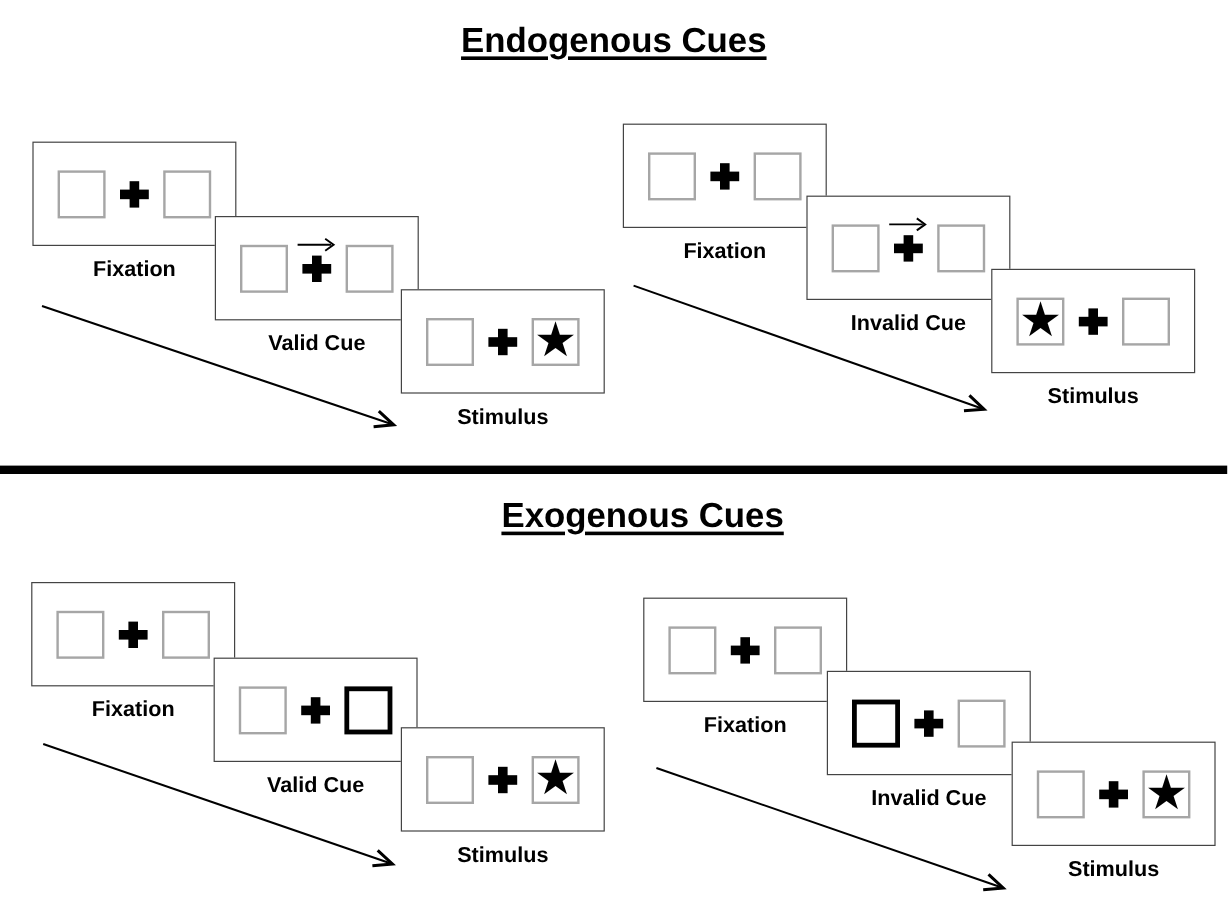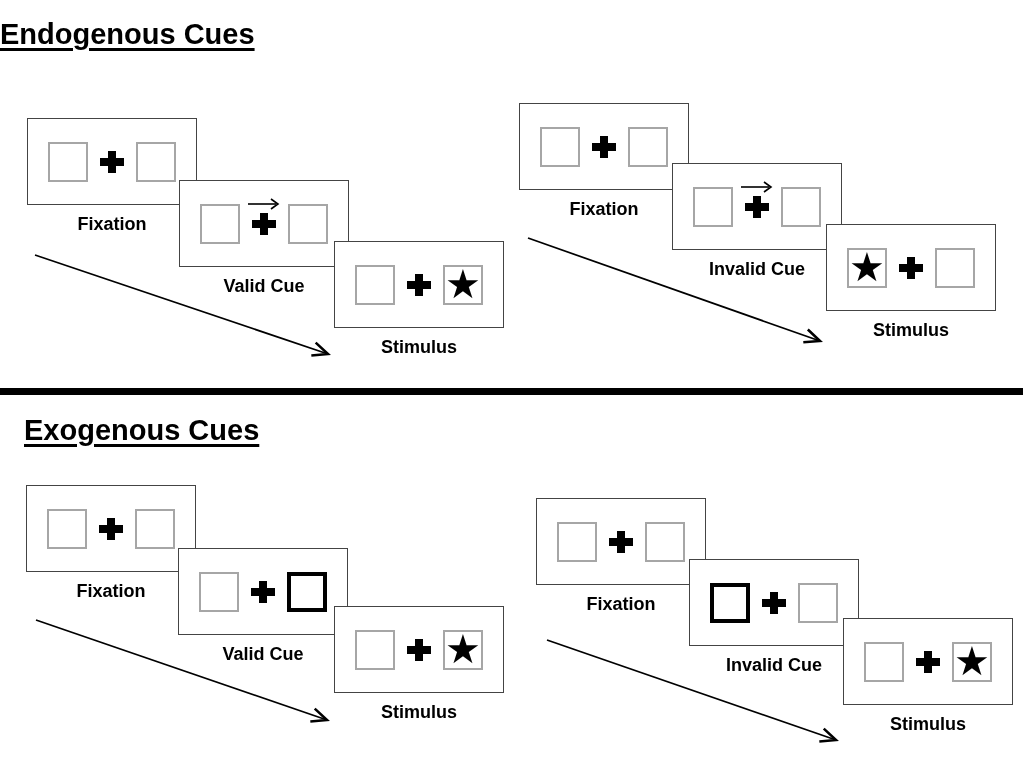--- a/index.html
+++ b/index.html
@@ -7,21 +7,21 @@
     position:relative;
     width:1023px;height:767px;
     background:#ffffff;
     overflow:hidden;
     font-family:"Liberation Sans", sans-serif;
     color:#000;
   }
   .section-title{
     position:absolute;
     left:0;width:1023px;
-    text-align:left;
+    text-align:center;
     font-size:29px;
     font-weight:bold;
     margin:0;
   }
   .section-title span{
     text-decoration:underline;
     text-decoration-thickness:3px;
     text-underline-offset:4px;
   }
   .title-endo{top:18px;}

